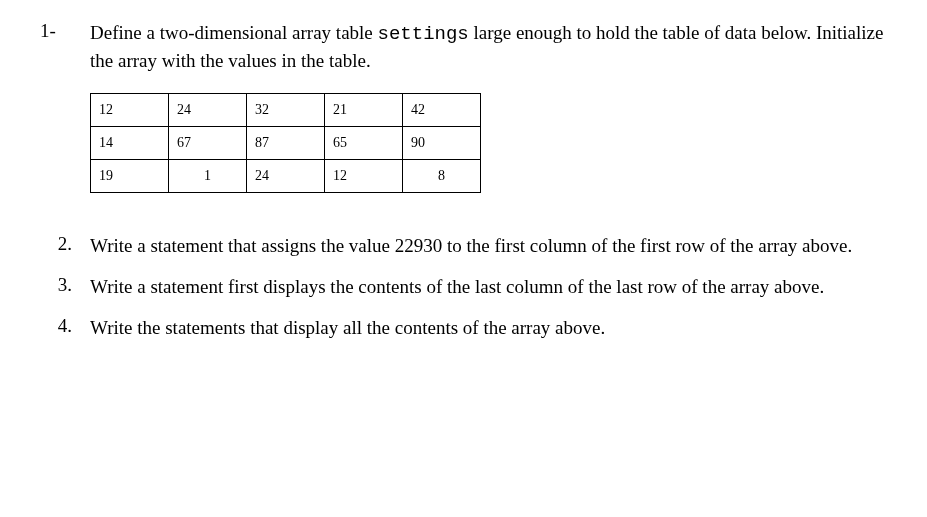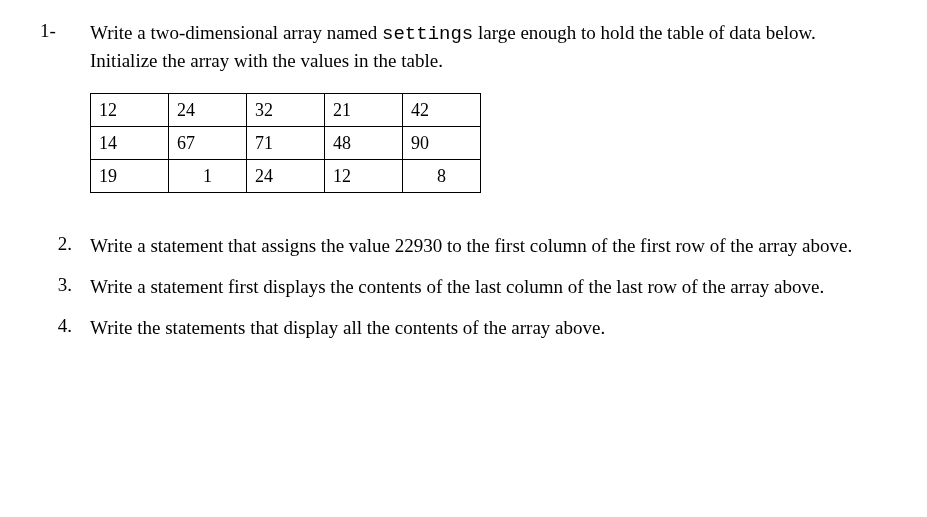--- a/index.html
+++ b/index.html
@@ -36,21 +36,21 @@
     }
     .data-table {
       border-collapse: collapse;
       margin: 20px 0 20px 50px;
     }
     .data-table td {
       border: 1px solid #000;
       padding: 4px 8px;
       width: 78px;
       height: 33px;
-      font-size: 18px;
+      font-size: 14px;
       vertical-align: middle;
     }
     .data-table td.center {
       text-align: center;
     }
     .q2 {
       margin-top: 40px;
     }
     .q3, .q4 {
       margin-top: 8px;
@@ -58,38 +58,38 @@
     .justify {
       text-align: justify;
     }
   </style>
 </head>
 <body>
 
 <div class="question">
   <div class="question-number">1-</div>
   <div class="question-body">
-    <span>Write a two-dimensional array named </span><span class="code-font">settings</span><span> large enough to hold the table of data below. Initialize the array with the values in the table.</span>
+    <span>Define a two-dimensional array table </span><span class="code-font">settings</span><span> large enough to hold the table of data below. Initialize the array with the values in the table.</span>
   </div>
 </div>
 
 <table class="data-table">
   <tbody>
       <tr>
     <td>12</td>
     <td>24</td>
     <td>32</td>
     <td>21</td>
     <td>42</td>
   </tr>
   <tr>
     <td>14</td>
     <td>67</td>
-    <td>71</td>
-    <td>48</td>
+    <td>87</td>
+    <td>65</td>
     <td>90</td>
   </tr>
   <tr>
     <td>19</td>
     <td class="center">1</td>
     <td>24</td>
     <td>12</td>
     <td class="center">8</td>
   </tr>
 </tbody>

